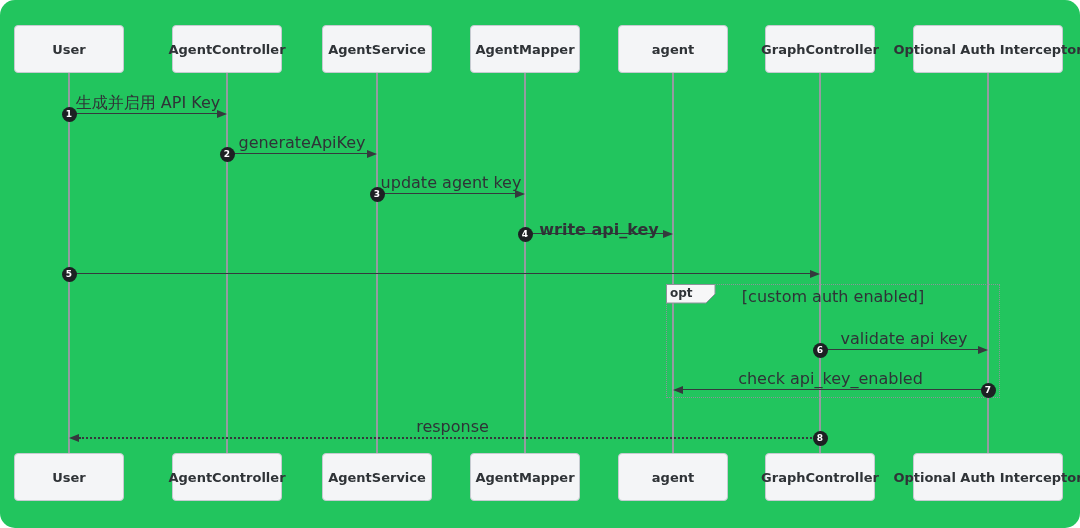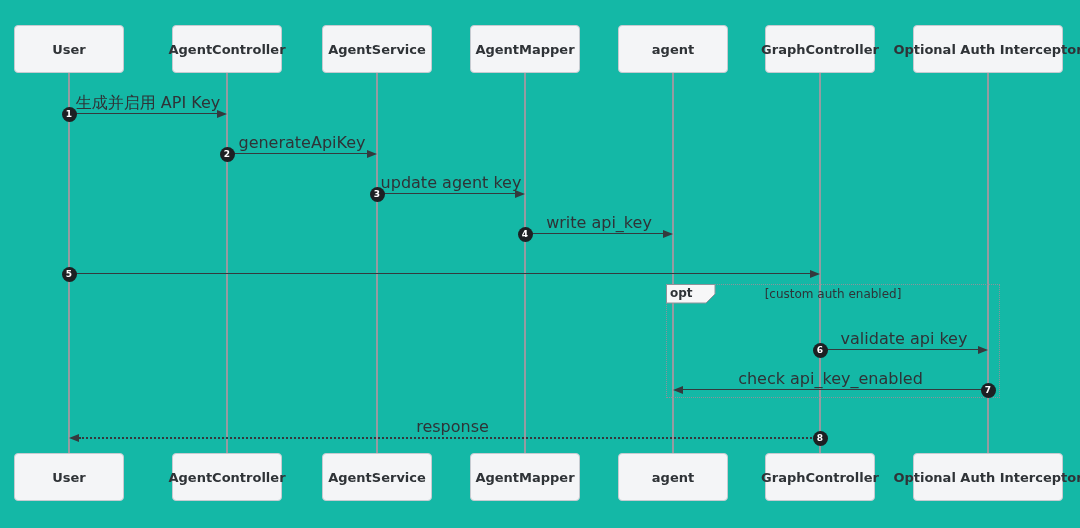--- a/index.html
+++ b/index.html
@@ -4,22 +4,23 @@
 <style>
   html, body { margin: 0; padding: 0; }
   body {
     font-family: "DejaVu Sans", "Liberation Sans", sans-serif;
     background: #ffffff;
   }
   #stage {
     position: relative;
     width: 1080px;
     height: 528px;
-    background: #14b8a6;
+    background: #22c55e;
     overflow: hidden;
+    border-radius: 15px;
   }
   .pbox {
     position: absolute;
     box-sizing: border-box;
     height: 48px;
     background: #f4f5f7;
     border: 1px solid #c6cbd1;
     border-radius: 4px;
     display: flex;
     align-items: center;
@@ -85,21 +86,21 @@
     width: 40px;
     text-align: left;
     font-size: 12px;
     font-weight: bold;
     color: #2f3337;
     z-index: 4;
   }
   .frame-guard {
     position: absolute;
     transform: translateX(-50%);
-    font-size: 12px;
+    font-size: 16px;
     color: #2f3337;
     white-space: nowrap;
     z-index: 4;
   }
 </style>
 </head>
 <body>
 
 <div id="stage">
     <div class="lifeline" style="left: 68.3px; top: 73px; height: 380px;"></div>
@@ -137,21 +138,21 @@
     <div class="arrowhead right" style="left: 367px; top: 149.5px;"></div>
     <div class="num" style="left: 219.5px; top: 146.5px;">2</div>
     <div class="msg-label" style="left: 302px; top: 133px;">generateApiKey</div>
     <div class="msg-line solid" style="left: 377px; top: 193px; width: 138px; margin-left: 0px;"></div>
     <div class="arrowhead right" style="left: 515px; top: 189.5px;"></div>
     <div class="num" style="left: 369.5px; top: 186.5px;">3</div>
     <div class="msg-label" style="left: 451px; top: 173px;">update agent key</div>
     <div class="msg-line solid" style="left: 525px; top: 233px; width: 138px; margin-left: 0px;"></div>
     <div class="arrowhead right" style="left: 663px; top: 229.5px;"></div>
     <div class="num" style="left: 517.5px; top: 226.5px;">4</div>
-    <div class="msg-label" style="left: 599px; top: 213px;">write api_key</div>
+    <div class="msg-label" style="left: 599px; top: 220px; font-weight: bold;">write api_key</div>
     <div class="msg-line solid" style="left: 69px; top: 273px; width: 741px; margin-left: 0px;"></div>
     <div class="arrowhead right" style="left: 810px; top: 269.5px;"></div>
     <div class="num" style="left: 61.5px; top: 266.5px;">5</div>
     <div class="msg-line solid" style="left: 820px; top: 349px; width: 158px; margin-left: 0px;"></div>
     <div class="arrowhead right" style="left: 978px; top: 345.5px;"></div>
     <div class="num" style="left: 812.5px; top: 342.5px;">6</div>
     <div class="msg-label" style="left: 904px; top: 329px;">validate api key</div>
     <div class="msg-line solid" style="left: 673px; top: 389px; width: 305px; margin-left: 10px;"></div>
     <div class="arrowhead left" style="left: 673px; top: 385.5px;"></div>
     <div class="num" style="left: 980.5px; top: 382.5px;">7</div>

